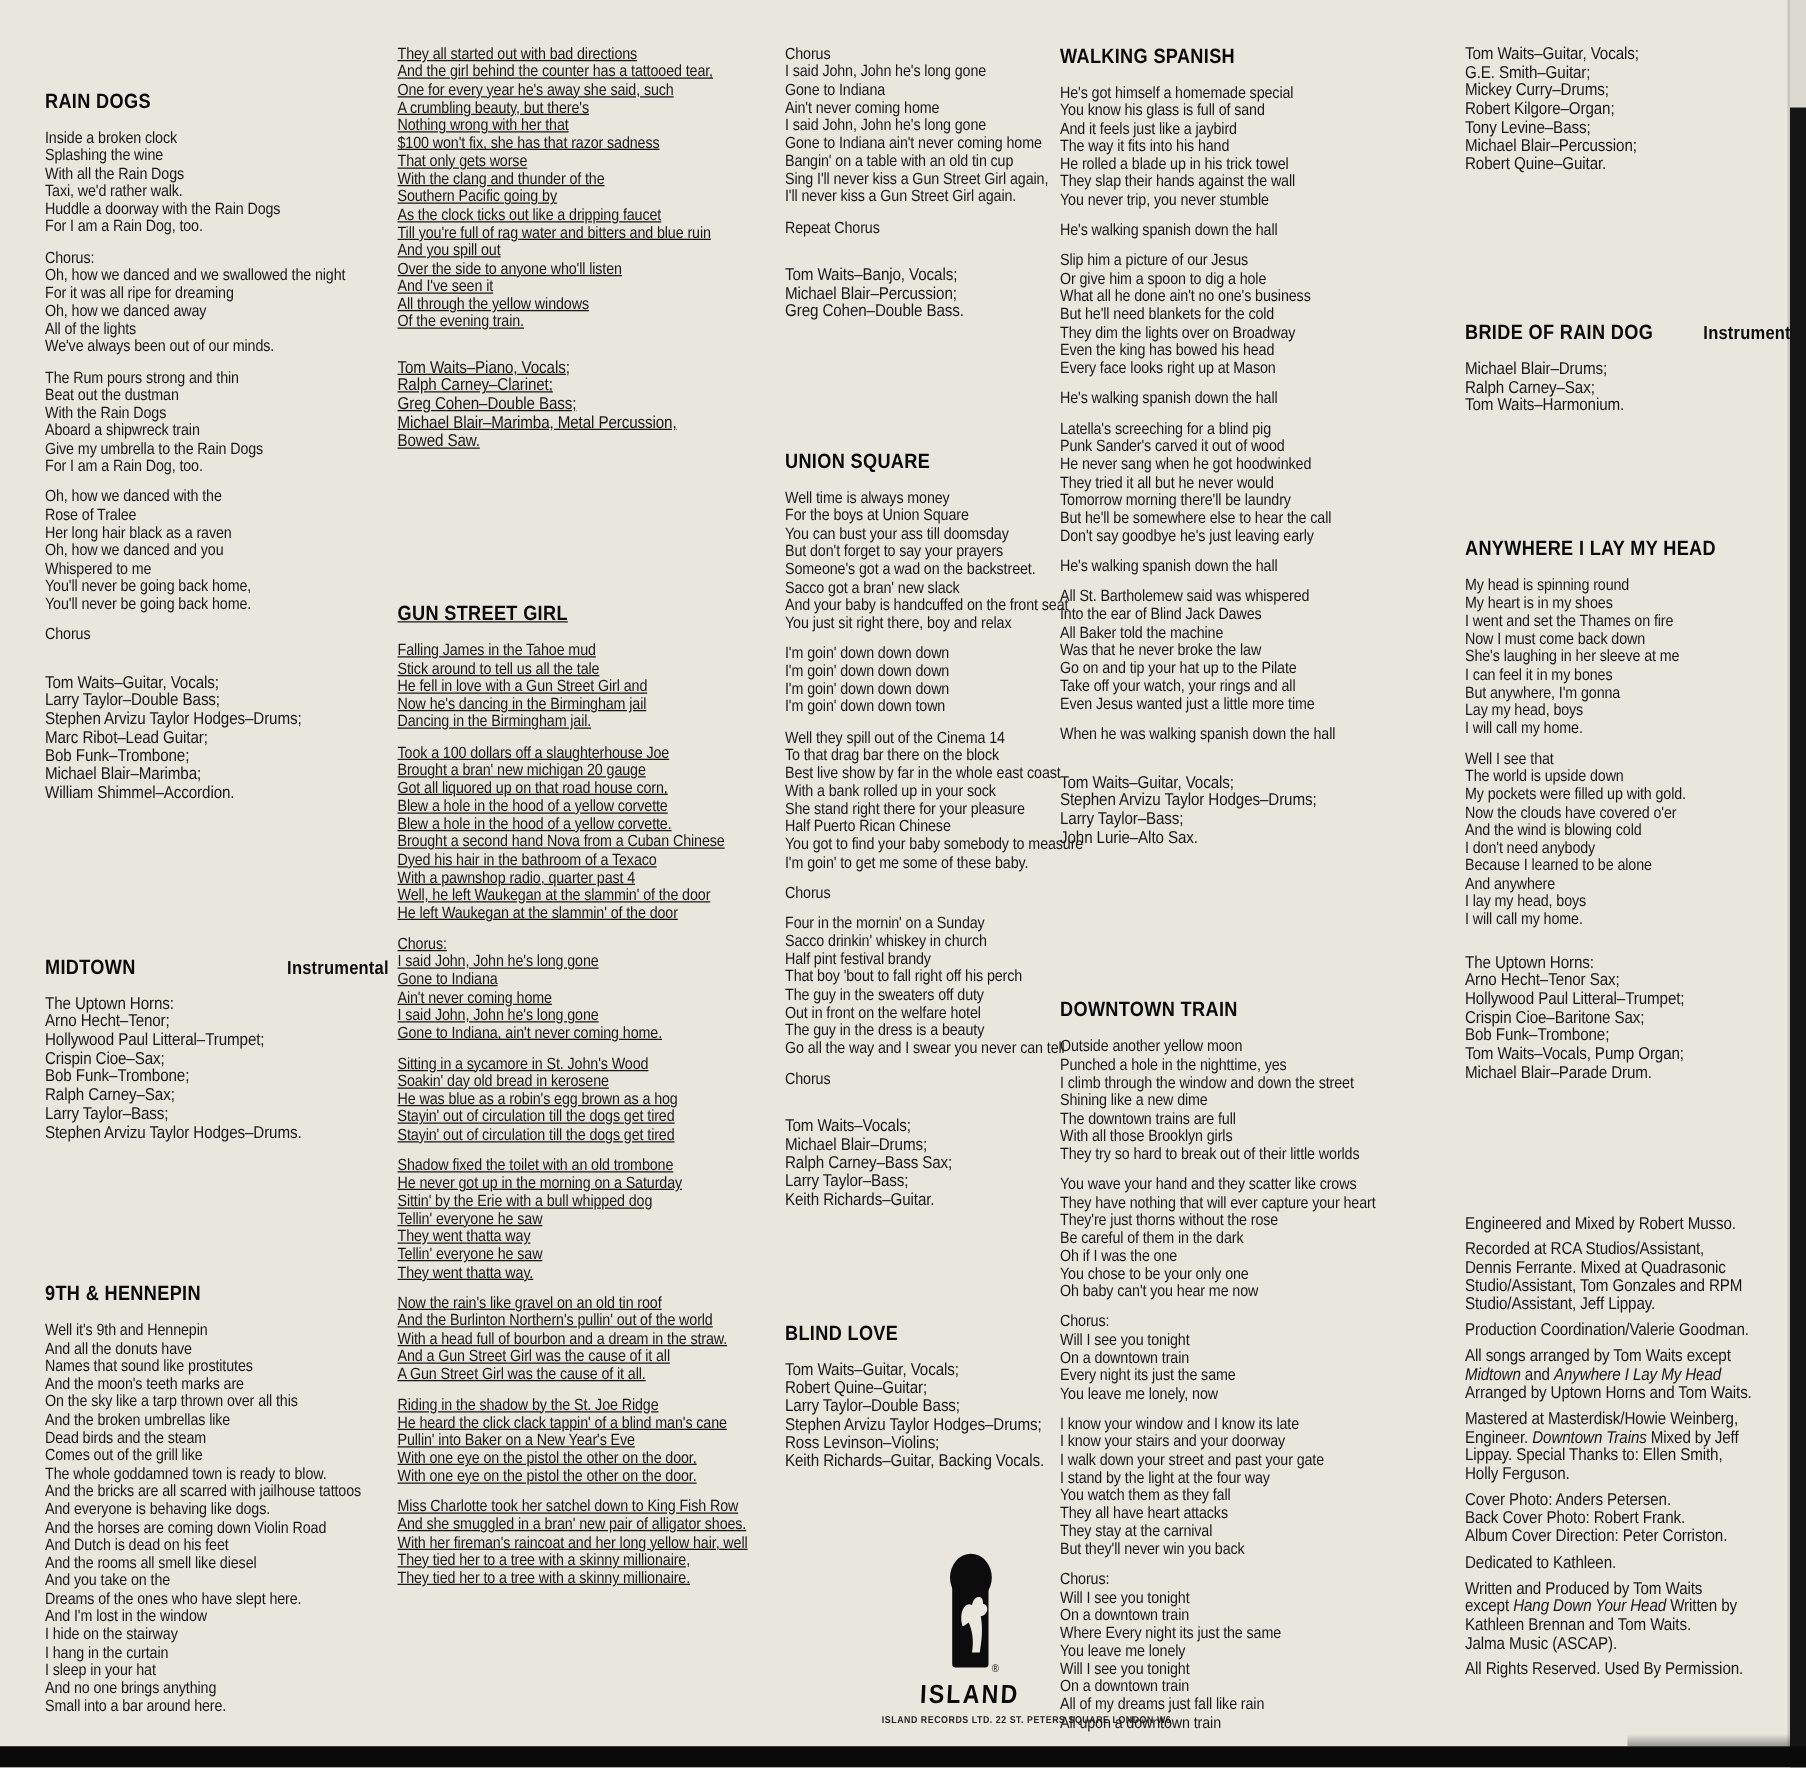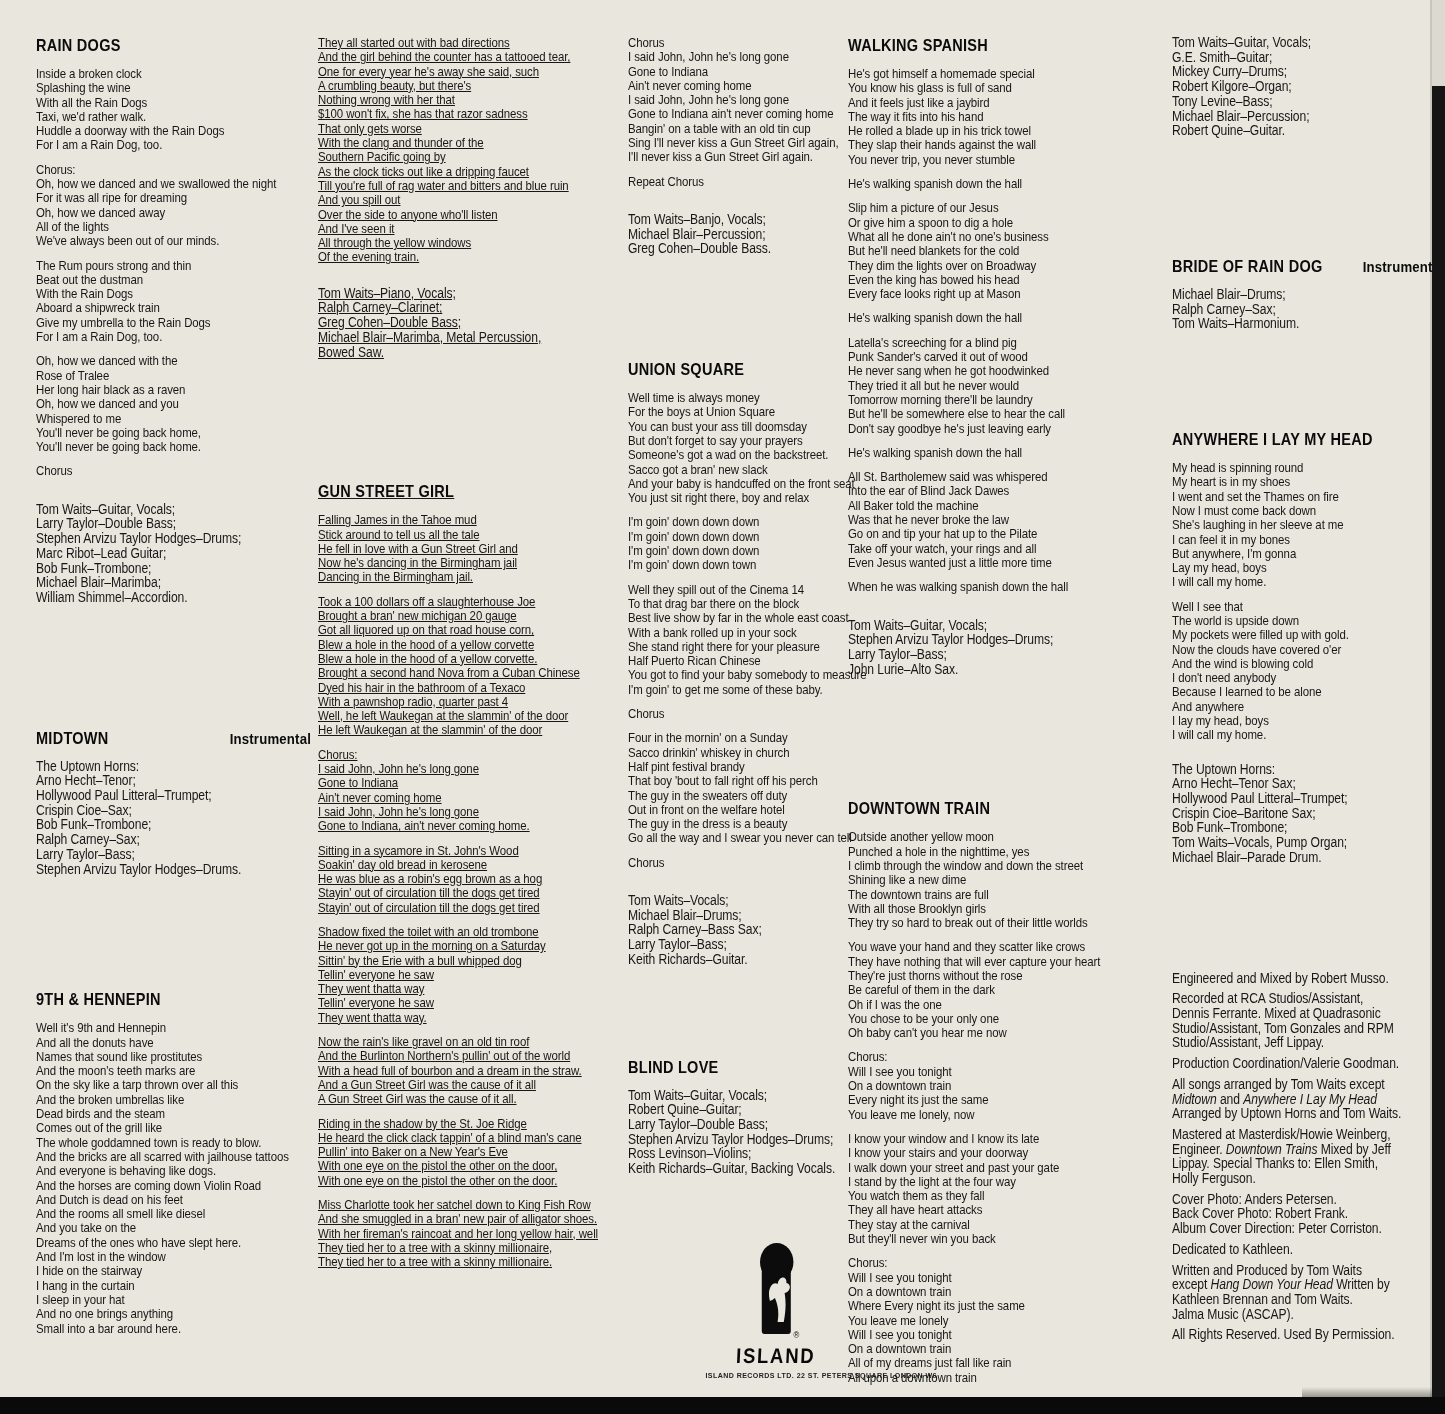--- a/index.html
+++ b/index.html
@@ -4,21 +4,21 @@
 <style>
   html,body{margin:0;padding:0;}
   body{
     width:1445px;height:1414px;position:relative;overflow:hidden;
     background:#e9e6dd;color:#171717;
     font-family:"Liberation Sans","DejaVu Sans",sans-serif;
     -webkit-font-smoothing:antialiased;
   }
   #sheet{position:absolute;inset:0;}
   .col{position:absolute;top:36px;}
-  .col1{left:36px;width:275px;}
+  .col1{left:36px;width:275px;margin-top:36px;}
   .col2{left:318px;width:282px;text-decoration:underline;}
   .col3{left:628px;width:262px;}
   .col4{left:848px;width:278px;}
   .col5{left:1172px;width:272px;}
   .col-inner{transform:scaleX(0.88);transform-origin:0 0;width:113.64%;}
   .heading{
     font-size:16.5px;font-weight:bold;letter-spacing:0.3px;
     margin:0 0 12px 0;color:#0b0b0b;white-space:nowrap;
   }
   .heading.split{display:flex;justify-content:space-between;align-items:baseline;}

